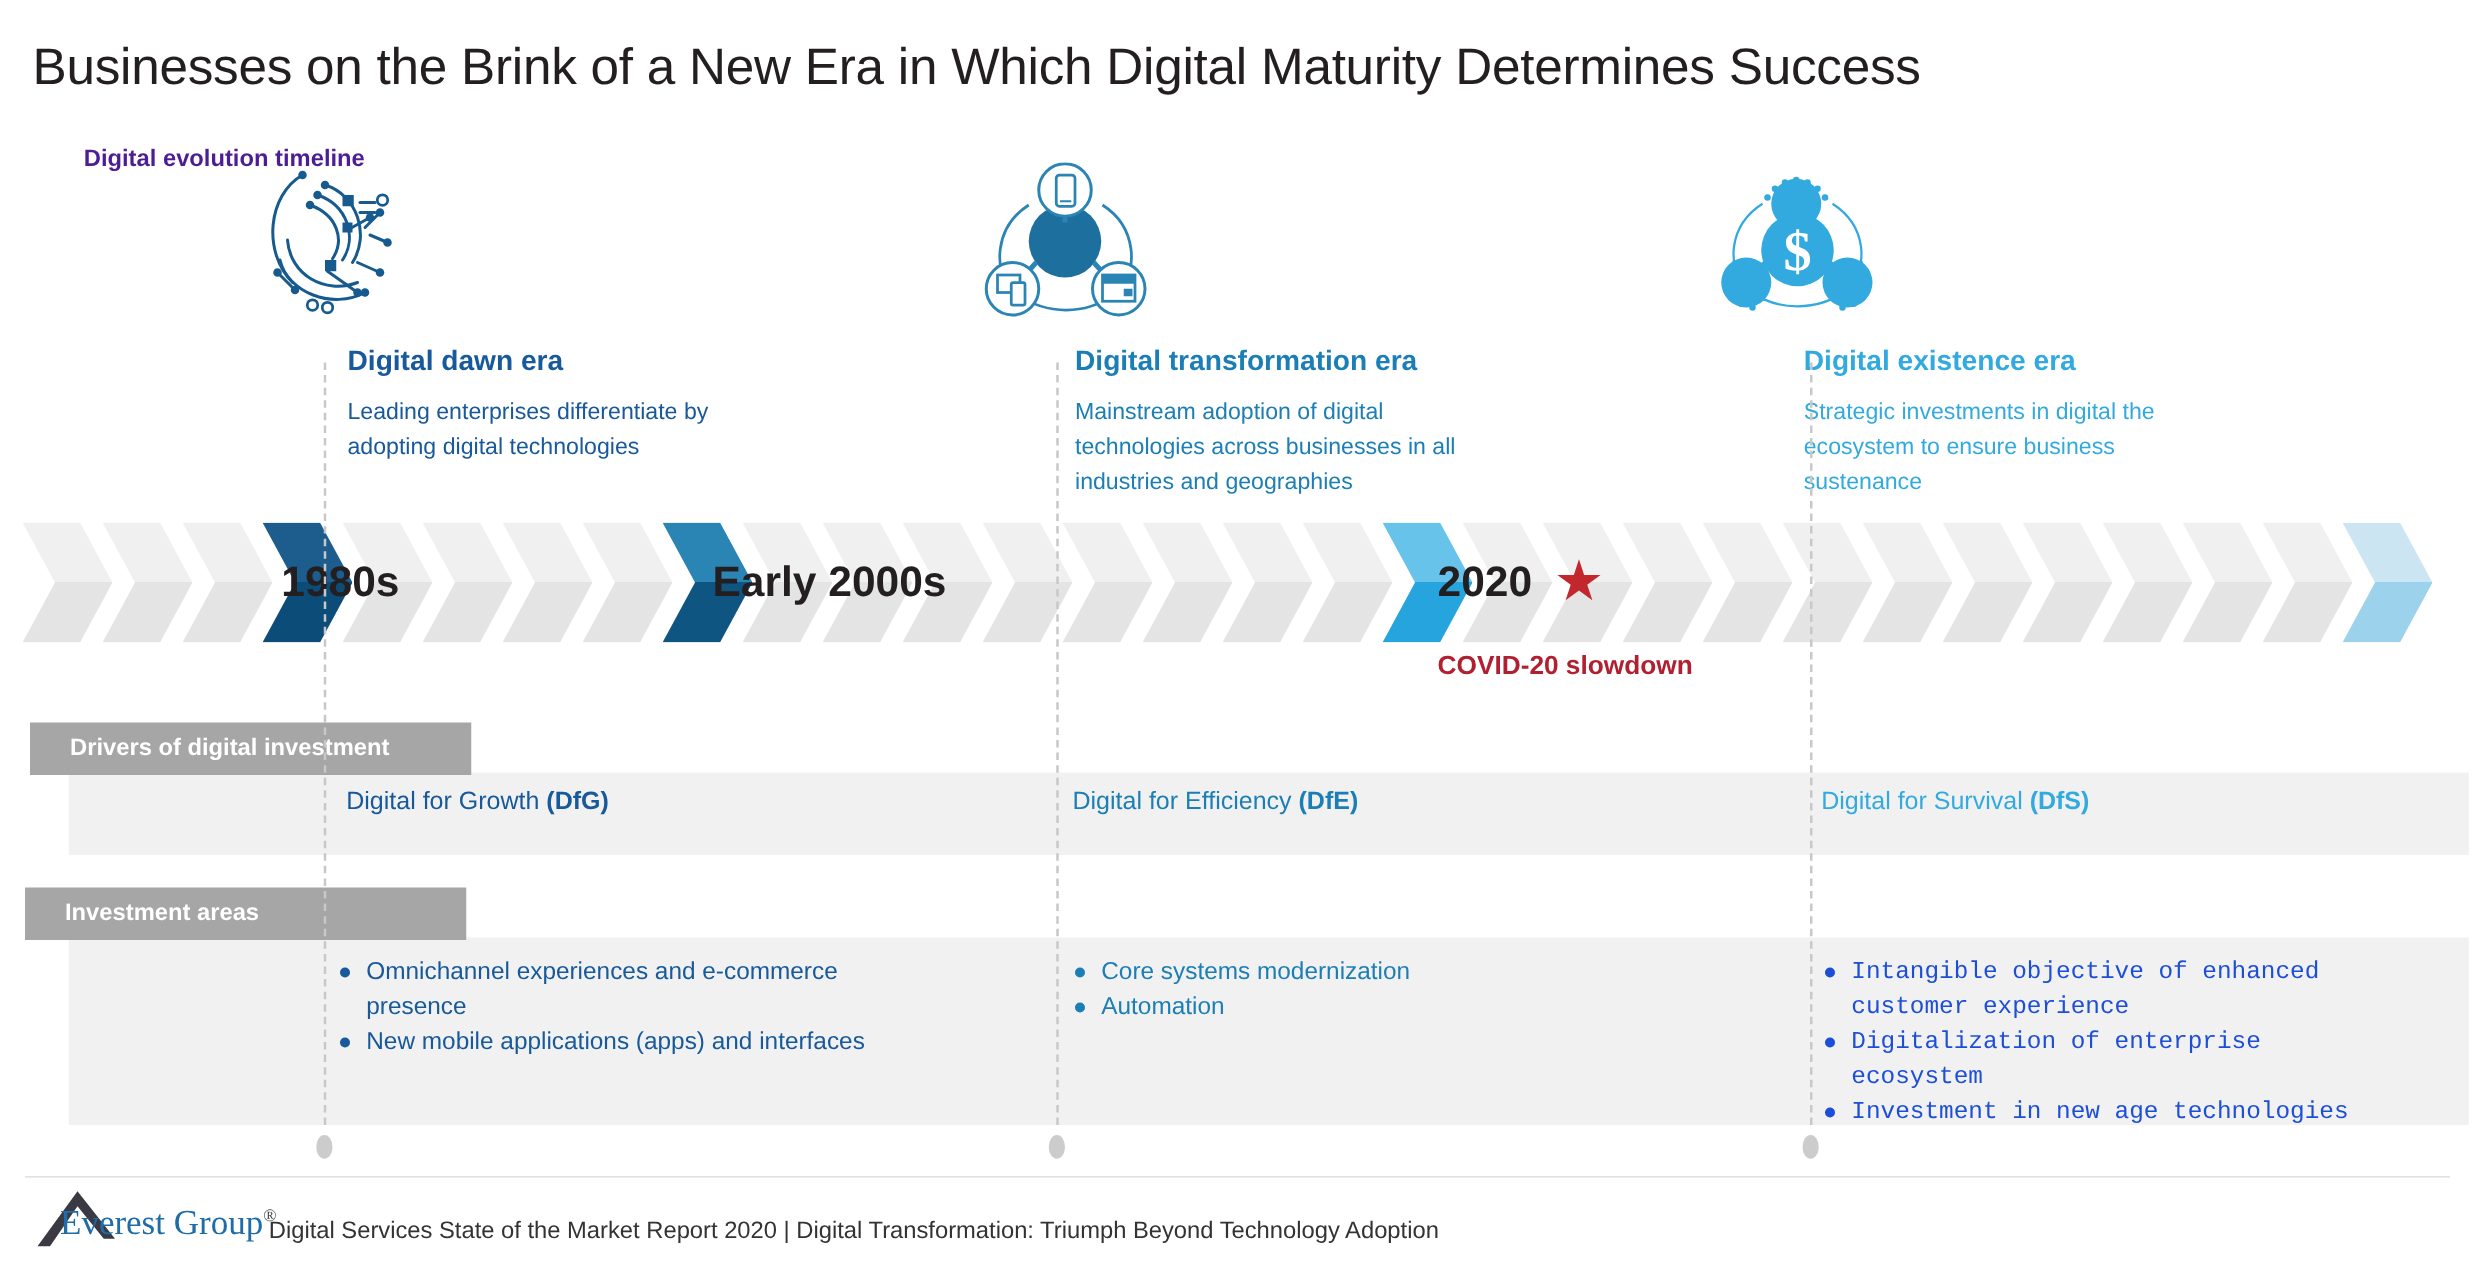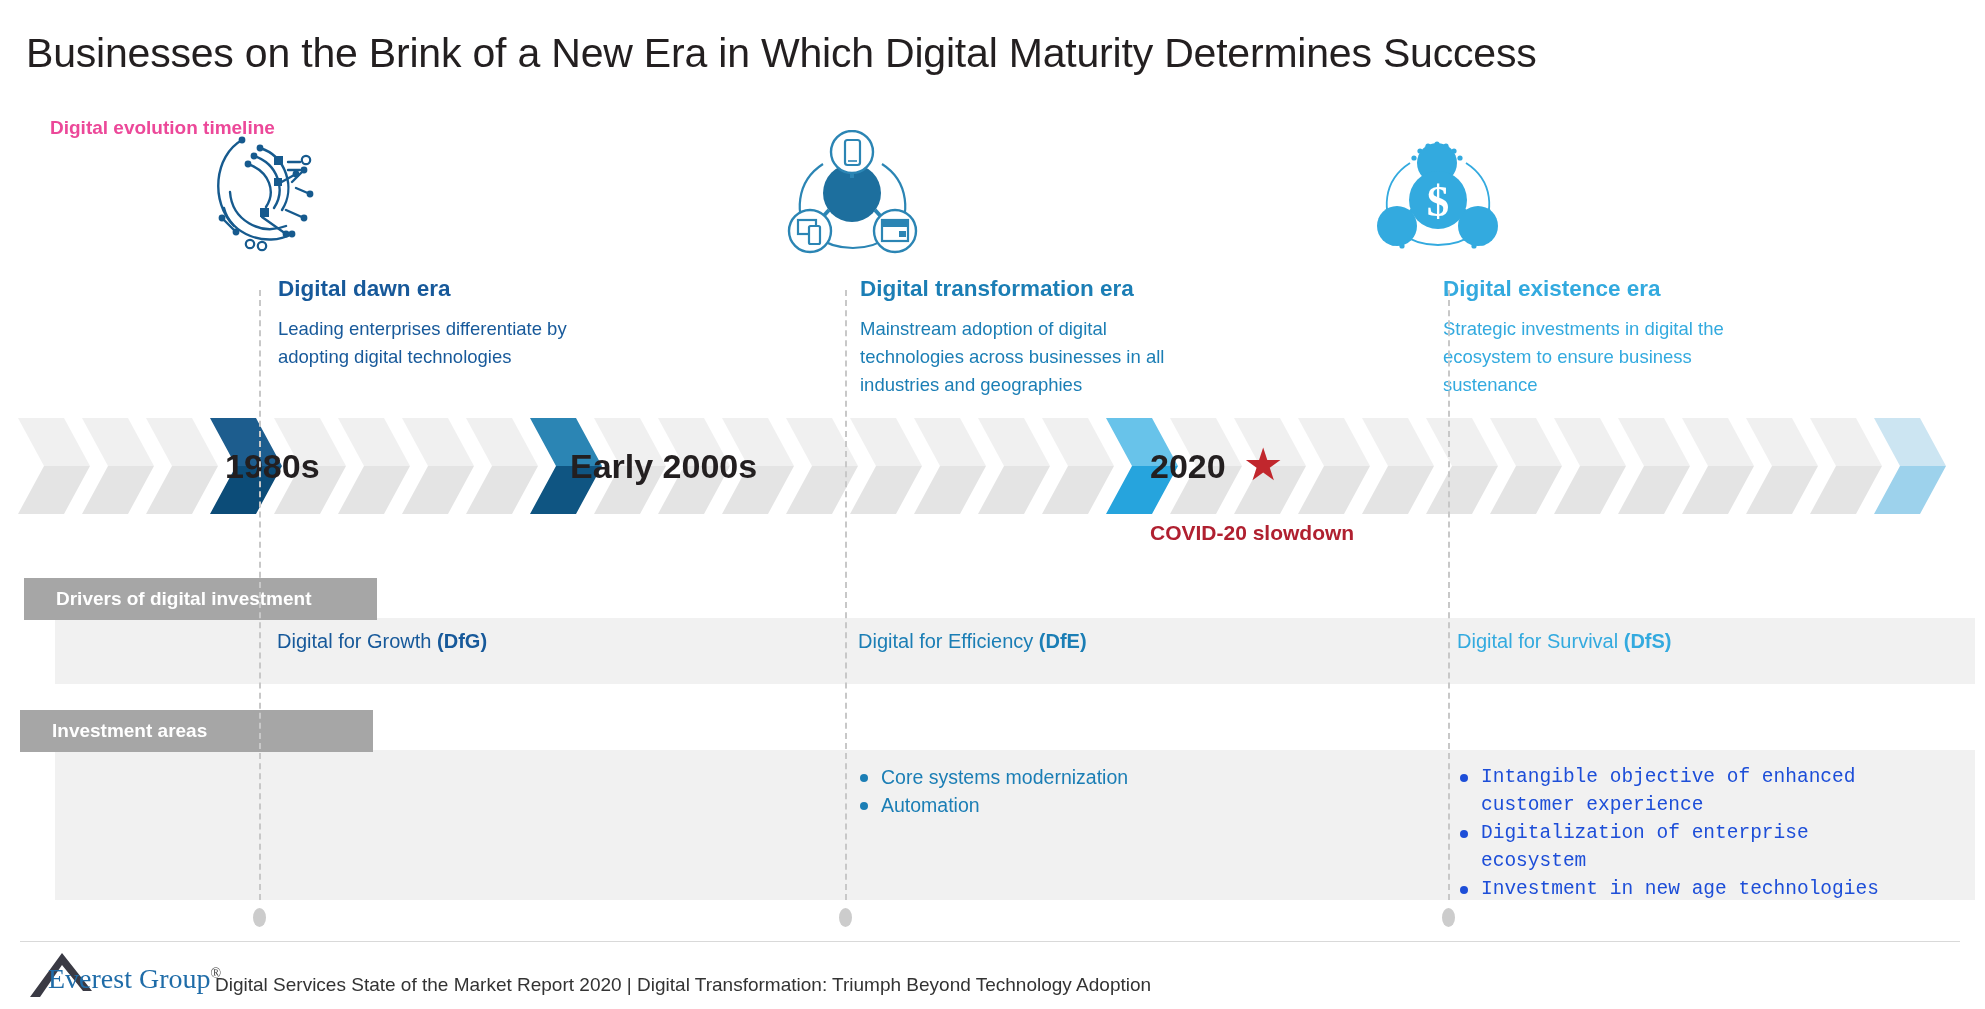--- a/index.html
+++ b/index.html
@@ -11,22 +11,22 @@
   }
   .slide { position: relative; width: 1985px; height: 1009px; background: #fff; }
 
   
   .page-title {
     position: absolute; left: 26px; top: 30px;
     font-size: 41px; font-weight: 400; color: #231f20;
     letter-spacing: -0.2px; white-space: nowrap;
   }
   .section-label {
-    position: absolute; left: 50px; top: 117px;
-    font-size: 19px; font-weight: bold; color: #ec4899;
+    position: absolute; left: 67px; top: 117px;
+    font-size: 19px; font-weight: bold; color: #4c1d95;
   }
 
   
   .era { position: absolute; top: 130px; }
   .era-icon { position: absolute; top: 0; }
   .era-head {
     position: absolute; font-size: 22.5px; font-weight: bold;
     white-space: nowrap;
   }
   .era-desc {
@@ -294,20 +294,24 @@
   <div class="driver d2" style="left:858px; top:630px;">
     <span>Digital for Efficiency </span><b>(DfE)</b>
   </div>
   <div class="driver d3" style="left:1457px; top:630px;">
     <span>Digital for Survival </span><b>(DfS)</b>
   </div>
 
   <div class="band" style="left:55px; top:750px; width:1920px; height:150px;"></div>
   <div class="row-tag" style="left:20px; top:710px; width:353px;">Investment areas</div>
 
+  <div class="inv-list i1" style="left:267px; top:763px; width:455px;">
+    <div class="li">Omnichannel experiences and e-commerce presence</div>
+    <div class="li">New mobile applications (apps) and interfaces</div>
+  </div>
 
   <div class="inv-list i2" style="left:855px; top:763px; width:420px;">
     <div class="li">Core systems modernization</div>
     <div class="li">Automation</div>
   </div>
 
   <div class="inv-list i3" style="left:1455px; top:763px; width:430px;">
     <div class="li">Intangible objective of enhanced customer experience</div>
     <div class="li">Digitalization of enterprise ecosystem</div>
     <div class="li">Investment in new age technologies</div>

